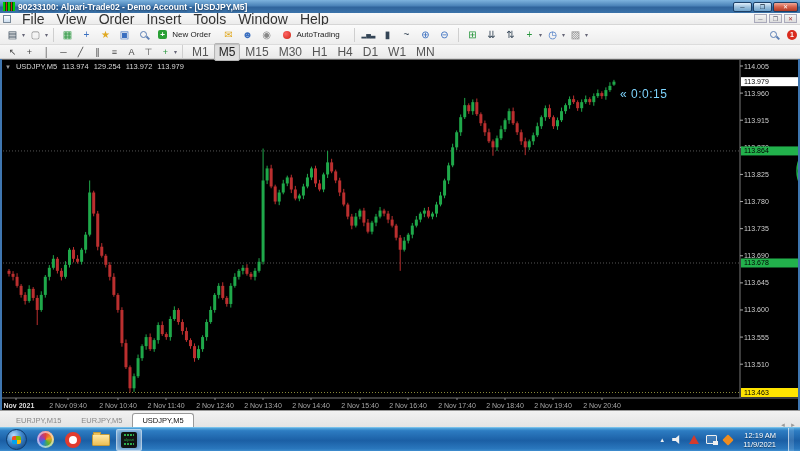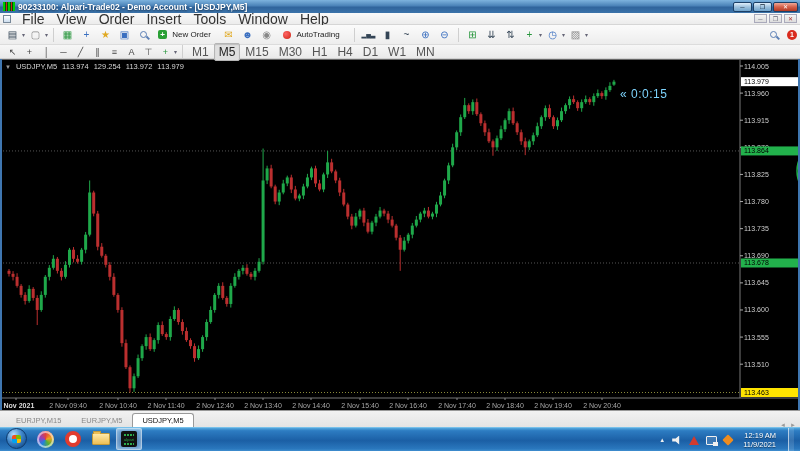--- a/index.html
+++ b/index.html
@@ -67,21 +67,21 @@
   
   .tabbar{position:absolute;left:0;top:410px;width:800px;height:17px;background:linear-gradient(#f2f2f2,#e4e4e4);
     border-top:1px solid #999;display:flex;align-items:flex-end;padding:12px 0 0 6px;z-index:10}
   .tab{font-size:7.5px;color:#888;padding:2px 9px 2px;border:1px solid transparent;border-bottom:none;white-space:nowrap}
   .tab.active{background:#fff;color:#111;border-color:#9a9a9a;border-radius:3px 3px 0 0;position:relative;top:1px;padding-bottom:3px}
   .tab-arrows{margin-left:auto;margin-right:4px;align-self:center;font-size:6px;color:#999;display:flex;gap:4px}
 
   
   .taskbar{position:absolute;left:0;top:427px;width:800px;height:24px;
     background:linear-gradient(#55a7dd 0%,#2d7cc2 12%,#1b5fa5 55%,#2a77bd 90%,#3f8ecf 100%);
-    border-top:1px solid #77c0ea;display:flex;align-items:flex-start;padding:0 2px;z-index:20}
+    border-top:1px solid #77c0ea;display:flex;align-items:center;padding:0 2px;z-index:20}
   .orb{width:21px;height:21px;border-radius:50%;background:radial-gradient(circle at 35% 28%,#b5dcff,#3d85c8 45%,#174f8e 85%);
     border:1px solid #0e3a6b;display:flex;align-items:center;justify-content:center;margin:0 4px}
   .orb-flag{width:9px;height:8px;border-radius:2px;background:conic-gradient(#7fba00 0 25%,#ffb900 0 50%,#00a4ef 0 75%,#f25022 0)}
   .tk-item{width:26px;height:22px;display:flex;align-items:center;justify-content:center;border-radius:2px;margin:0 1px}
   .tk-item.active{background:rgba(255,255,255,.28);border:1px solid rgba(255,255,255,.5);box-shadow:inset 0 0 4px rgba(255,255,255,.5)}
   .swirl{width:17px;height:17px;border-radius:50%;background:conic-gradient(#e04040,#f0a020,#58b030,#2080e0,#9040c0,#e04040);
     box-shadow:inset 0 0 0 2px rgba(255,255,255,.55)}
   .opera{width:16px;height:16px;border-radius:50%;border:4px solid #e23b2e;background:#fff}
   .folder{width:18px;height:12px;background:linear-gradient(#ffe9a8,#edbf55);border:1px solid #c29a3a;border-radius:1px;position:relative}
   .folder-tab{position:absolute;left:0;top:-3px;width:8px;height:3px;background:#edbf55;border:1px solid #c29a3a;border-bottom:none;border-radius:1px 1px 0 0}

